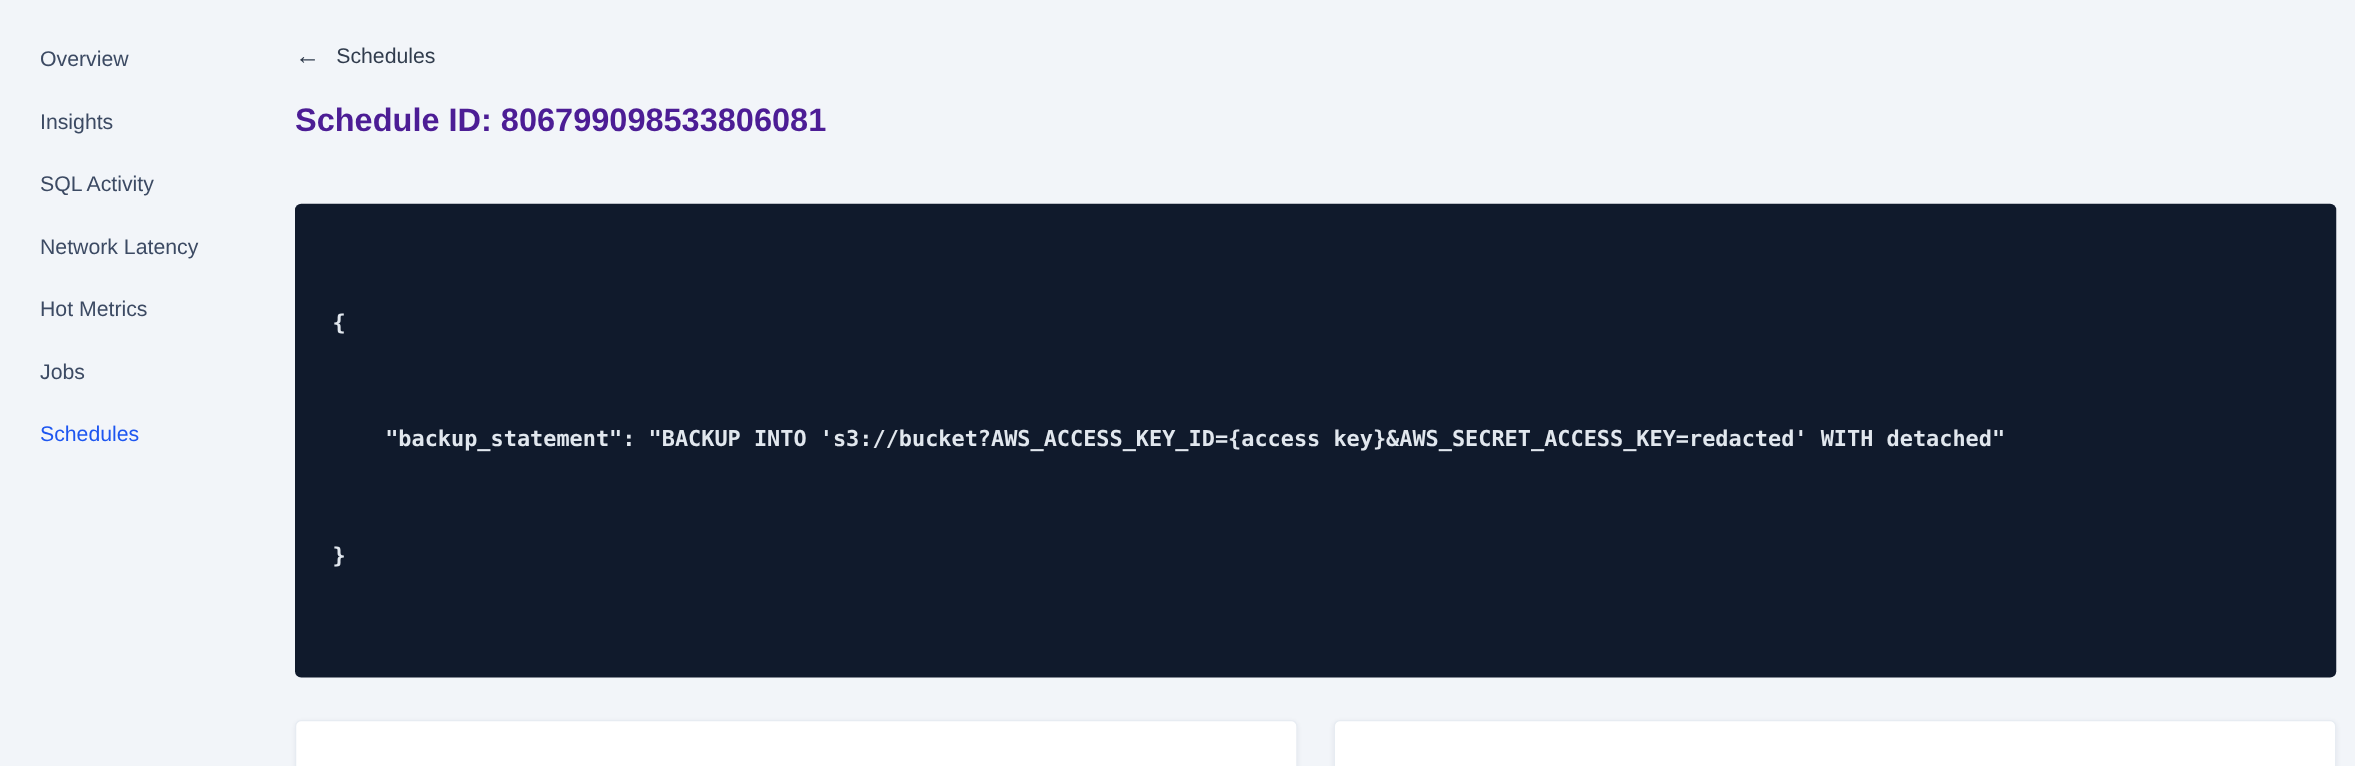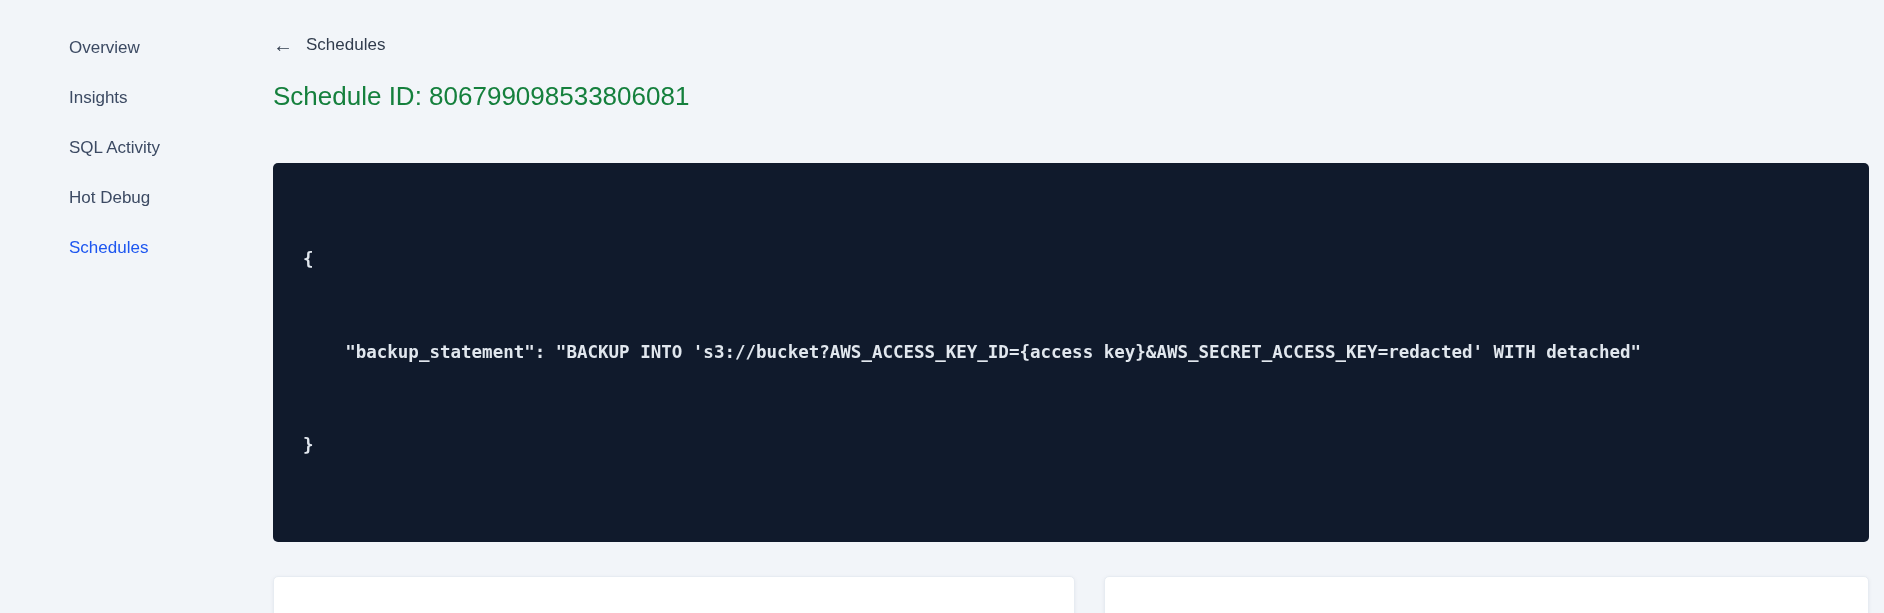--- a/index.html
+++ b/index.html
@@ -6,21 +6,21 @@
   html, body { width: 1884px; height: 613px; }
   body {
     background: #f2f5f9;
     font-family: "Liberation Sans", sans-serif;
     color: #3c4a63;
     overflow: hidden;
   }
   .layout { display: flex; width: 1884px; height: 613px; }
 
   
-  .sidebar { width: 236px; flex-shrink: 0; padding-top: 23px; margin-left: 37px; }
+  .sidebar { width: 236px; flex-shrink: 0; padding-top: 23px; }
   .nav-item {
     height: 50px;
     display: flex;
     align-items: center;
     padding-left: 32px;
     font-size: 17px;
     color: #3c4a63;
     cursor: pointer;
     white-space: nowrap;
   }
@@ -39,22 +39,22 @@
     color: #313c4d;
     cursor: pointer;
     width: fit-content;
   }
   .back-arrow { font-size: 20px; line-height: 20px; color: #313c4d; }
 
   .page-title {
     margin-top: 24px;
     font-size: 26px;
     line-height: 32px;
-    font-weight: 400;
-    color: #15803d;
+    font-weight: 700;
+    color: #4c1d95;
   }
 
   .code-block {
     margin-top: 51px;
     background: #101a2c;
     border-radius: 5px;
     padding: 19px 30px;
     font-family: "DejaVu Sans Mono", monospace;
     font-weight: 600;
     font-size: 17.5px;
@@ -85,21 +85,23 @@
 </style>
 </head>
 <body>
 
 <div class="layout">
 
   <nav class="sidebar">
     <div class="nav-item">Overview</div>
     <div class="nav-item">Insights</div>
     <div class="nav-item">SQL Activity</div>
-    <div class="nav-item">Hot Debug</div>
+    <div class="nav-item">Network Latency</div>
+    <div class="nav-item">Hot Metrics</div>
+    <div class="nav-item">Jobs</div>
     <div class="nav-item active">Schedules</div>
   </nav>
 
   <main class="main">
 
     <div class="back-row">
       <span class="back-arrow">←</span>
       <span>Schedules</span>
     </div>
 

